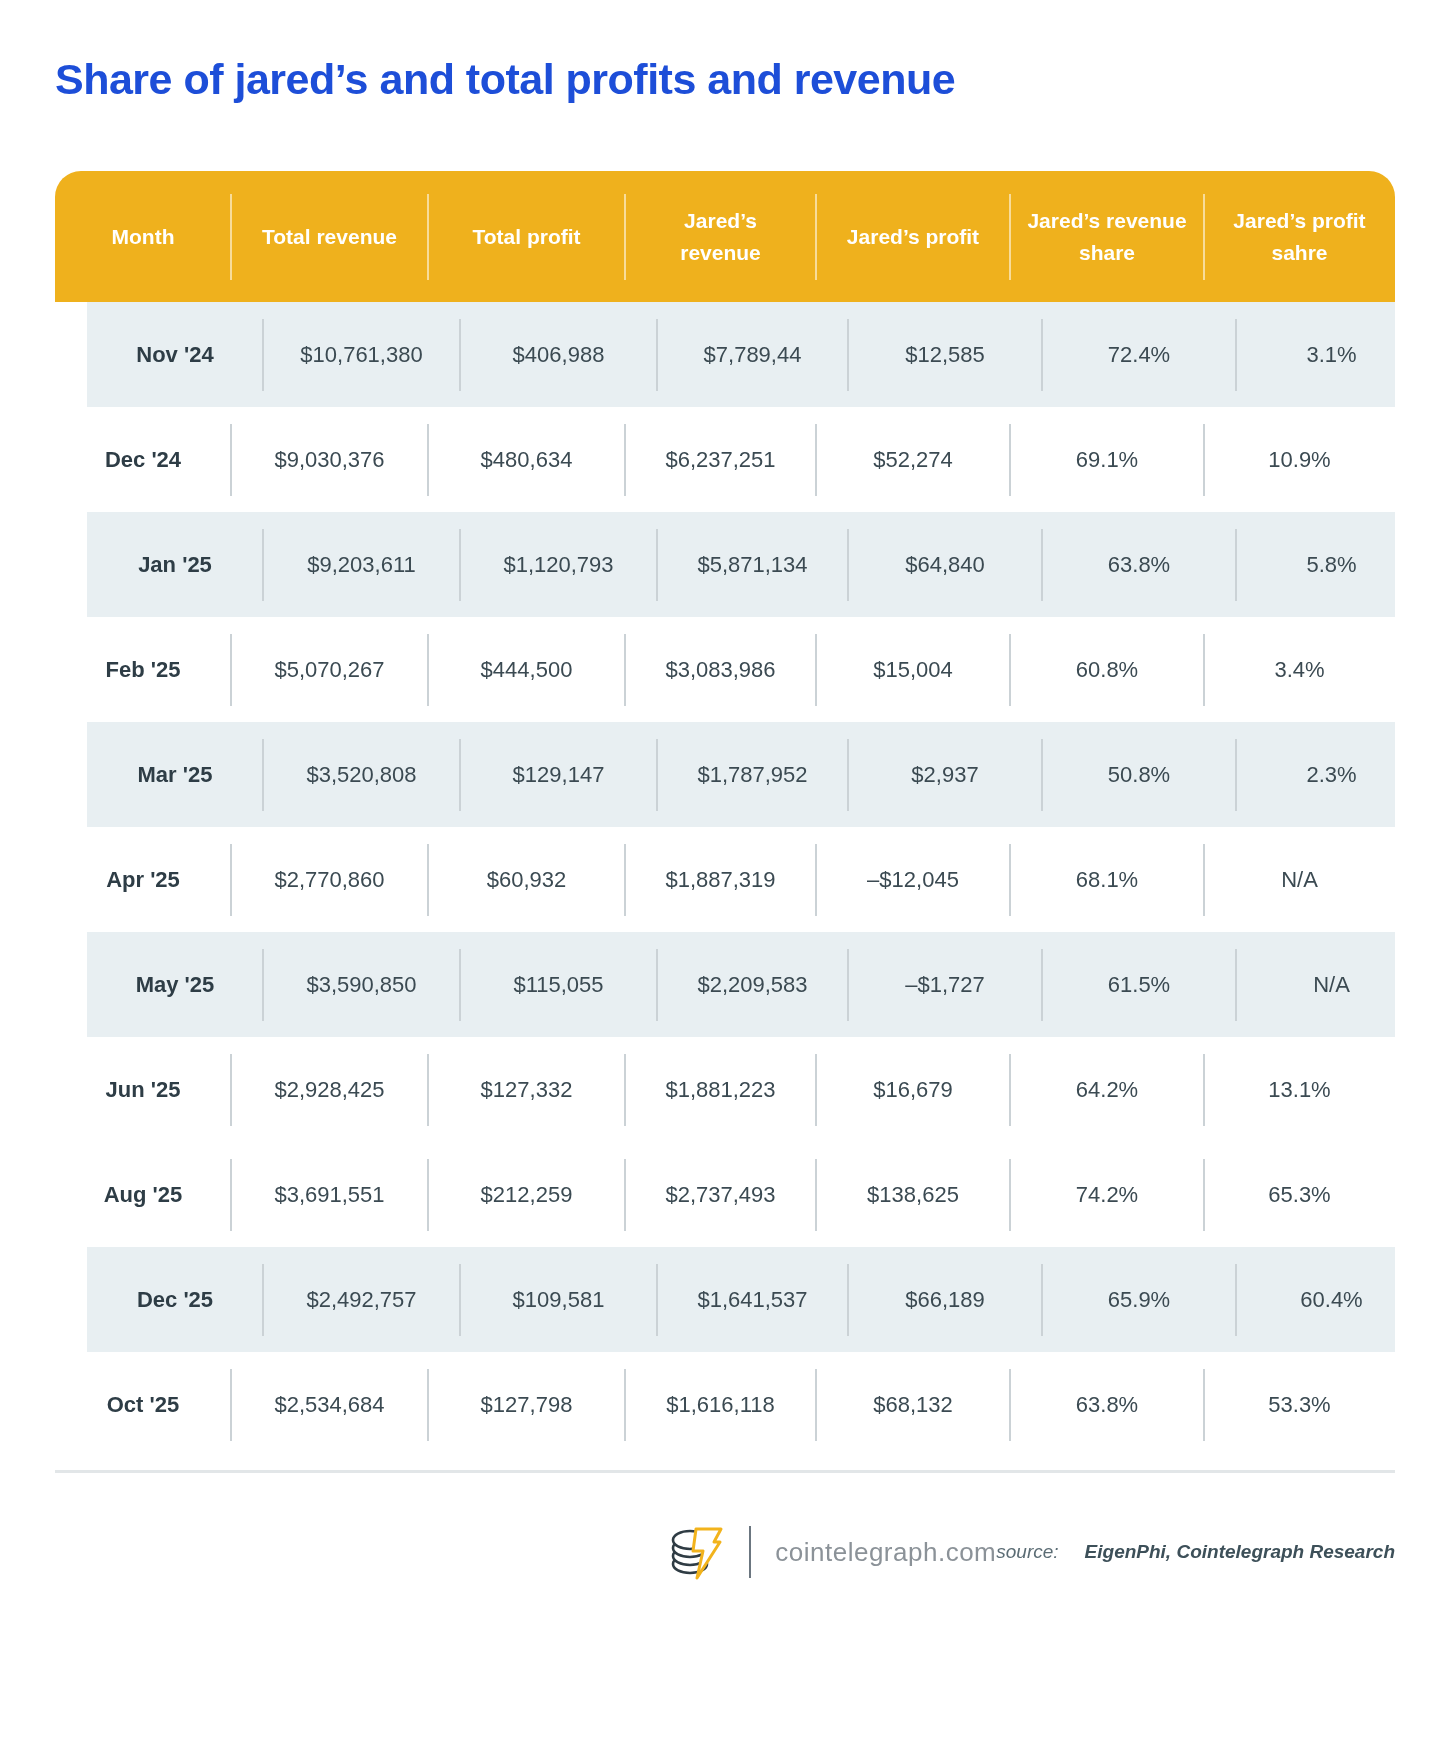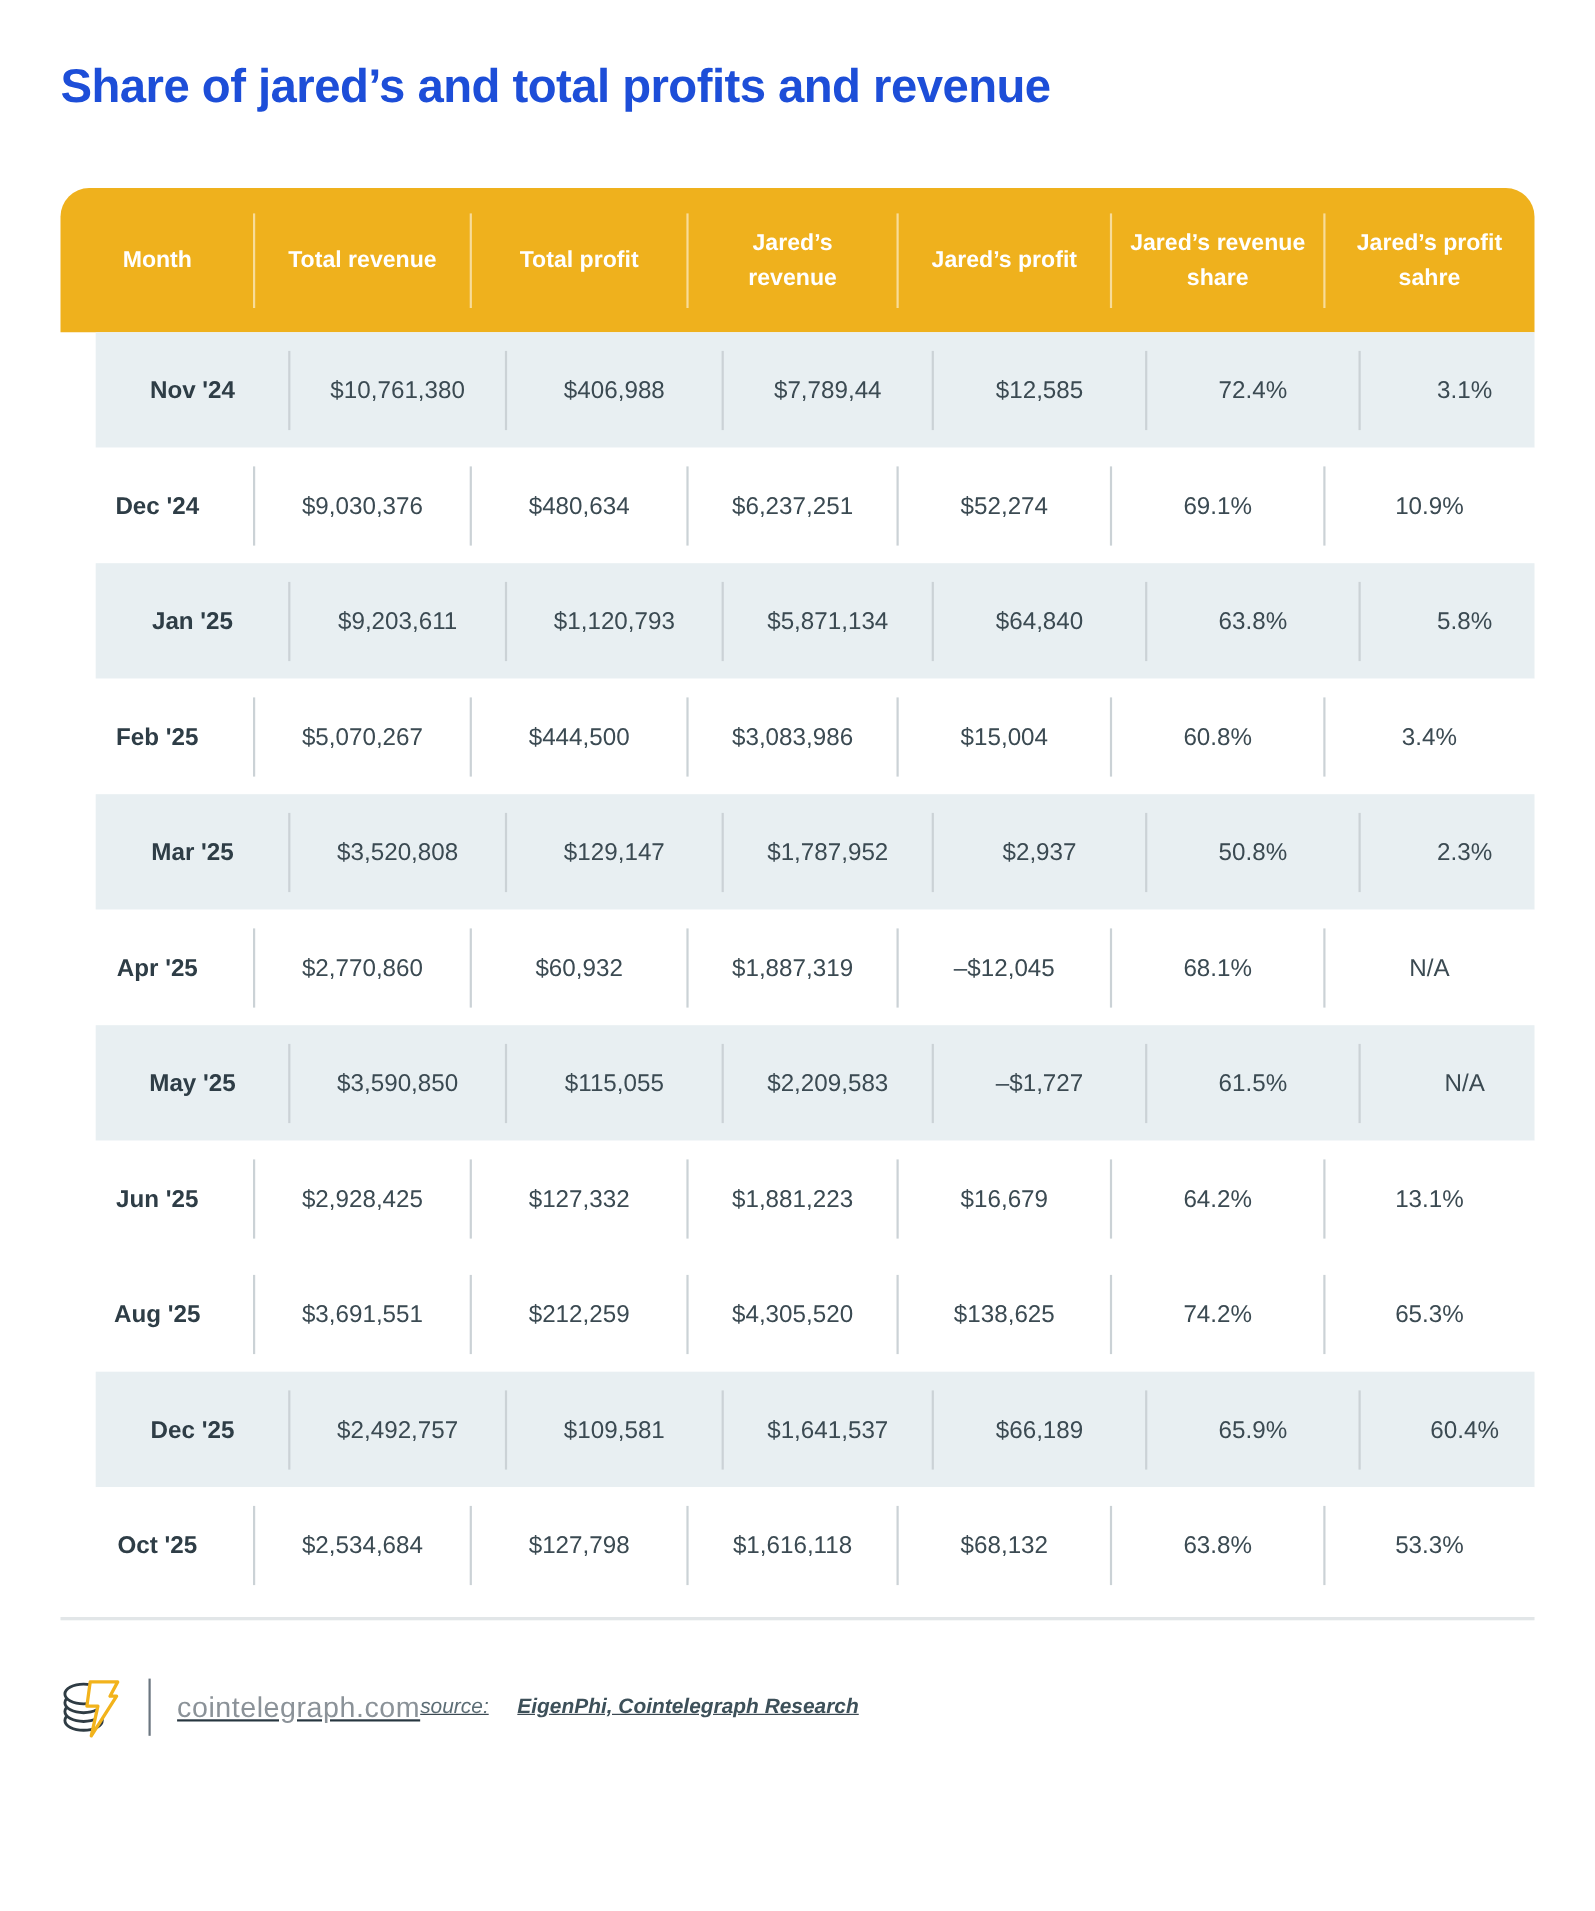--- a/index.html
+++ b/index.html
@@ -78,22 +78,21 @@
   .rule{
     margin-top:13px;
     width:1340px;height:3px;
     background:#E2E6E8;
   }
   footer{
     margin-top:47px;
     width:1340px;
     display:flex;
     align-items:center;
-    justify-content:flex-start;
-    text-decoration:underline;
+    justify-content:flex-end;
   }
   .brand{display:flex;align-items:center;}
   .brand svg{display:block;}
   .vdiv{
     width:2px;height:52px;
     background:#6B7680;
     margin:0 24px 0 22px;
   }
   .site{
     font-size:26px;
@@ -197,21 +196,21 @@
           <div class="cell">$127,332</div>
           <div class="cell">$1,881,223</div>
           <div class="cell">$16,679</div>
           <div class="cell">64.2%</div>
           <div class="cell">13.1%</div>
         </div>
         <div class="row">
           <div class="cell month">Aug '25</div>
           <div class="cell">$3,691,551</div>
           <div class="cell">$212,259</div>
-          <div class="cell">$4,305,520</div>
+          <div class="cell">$2,737,493</div>
           <div class="cell">$138,625</div>
           <div class="cell">74.2%</div>
           <div class="cell">65.3%</div>
         </div>
         <div class="row alt">
           <div class="cell month">Dec '25</div>
           <div class="cell">$2,492,757</div>
           <div class="cell">$109,581</div>
           <div class="cell">$1,641,537</div>
           <div class="cell">$66,189</div>

